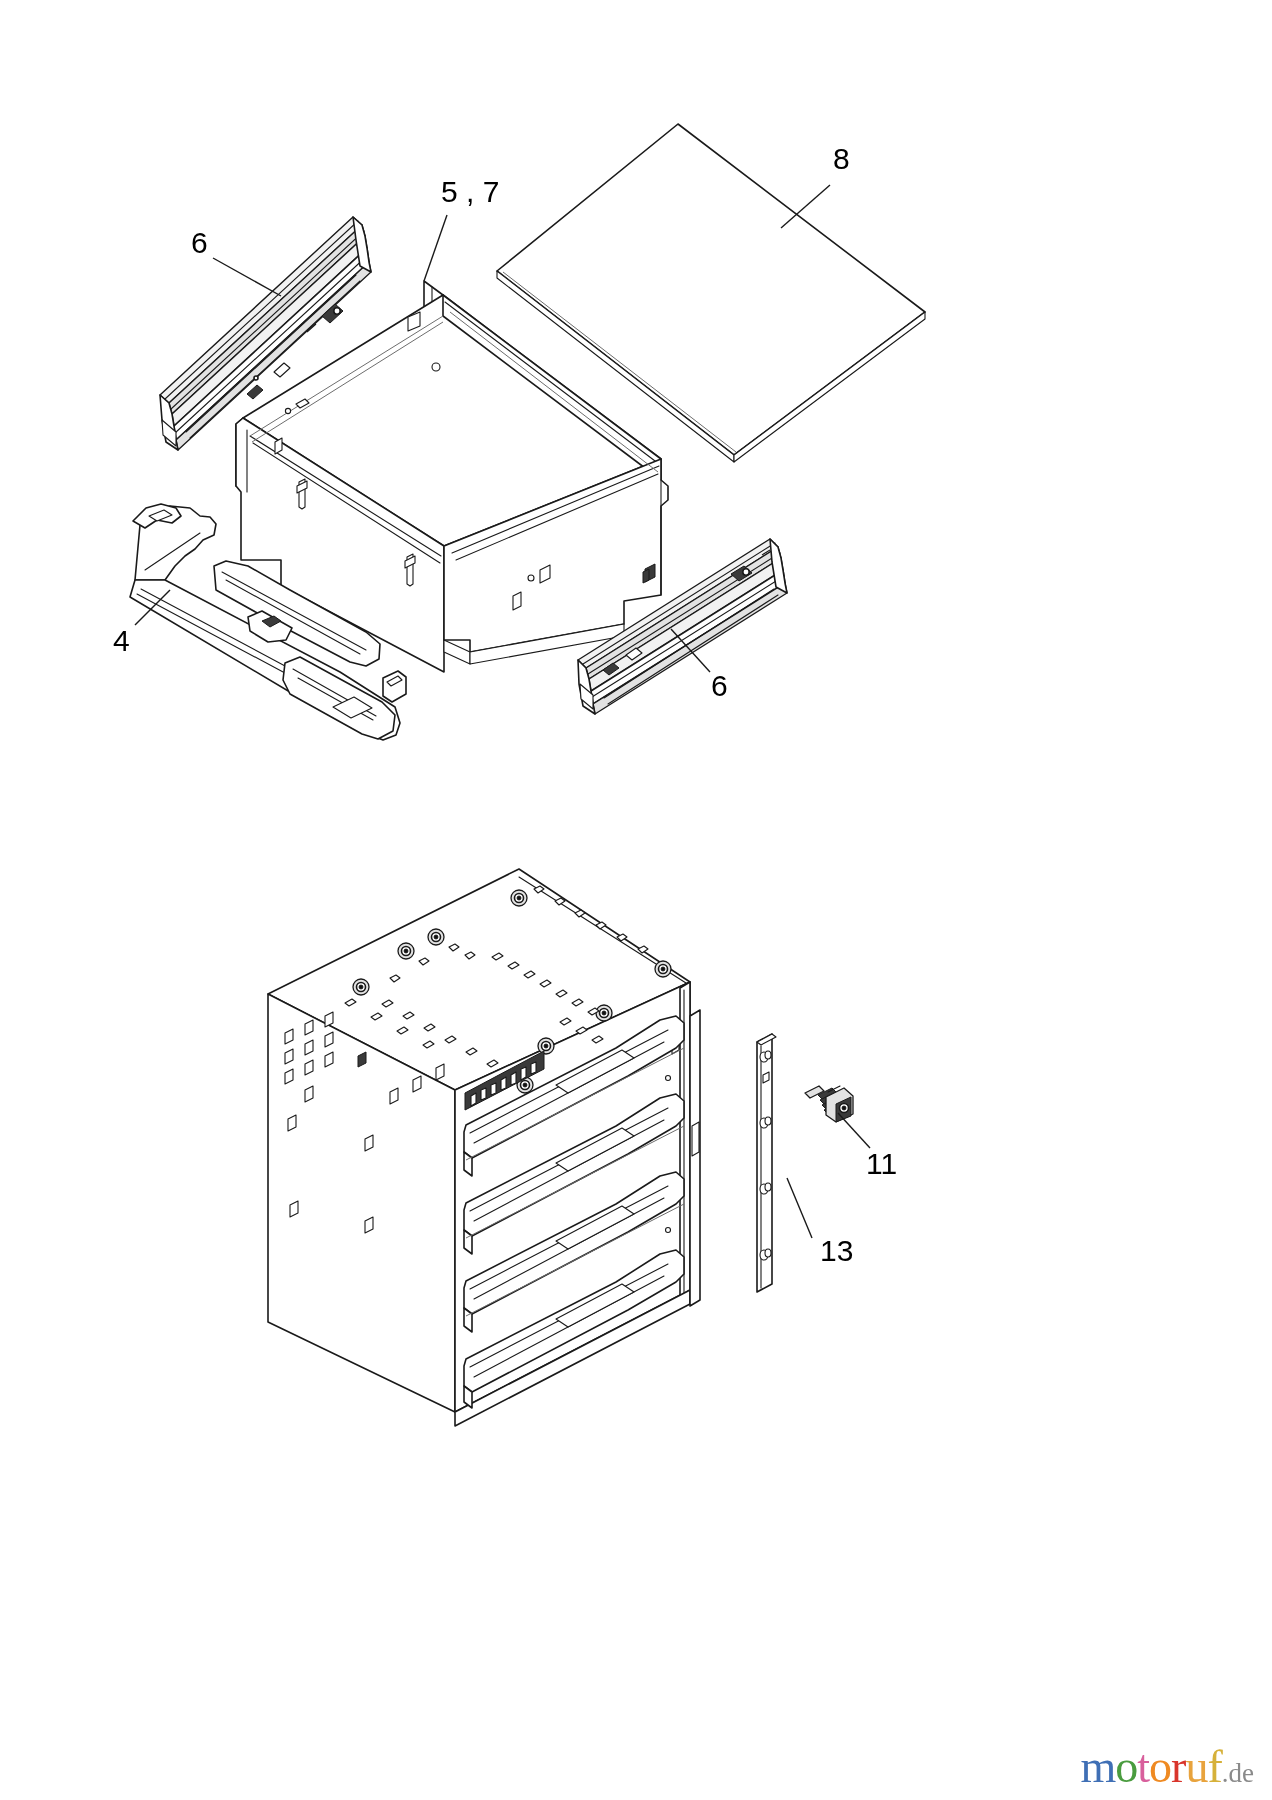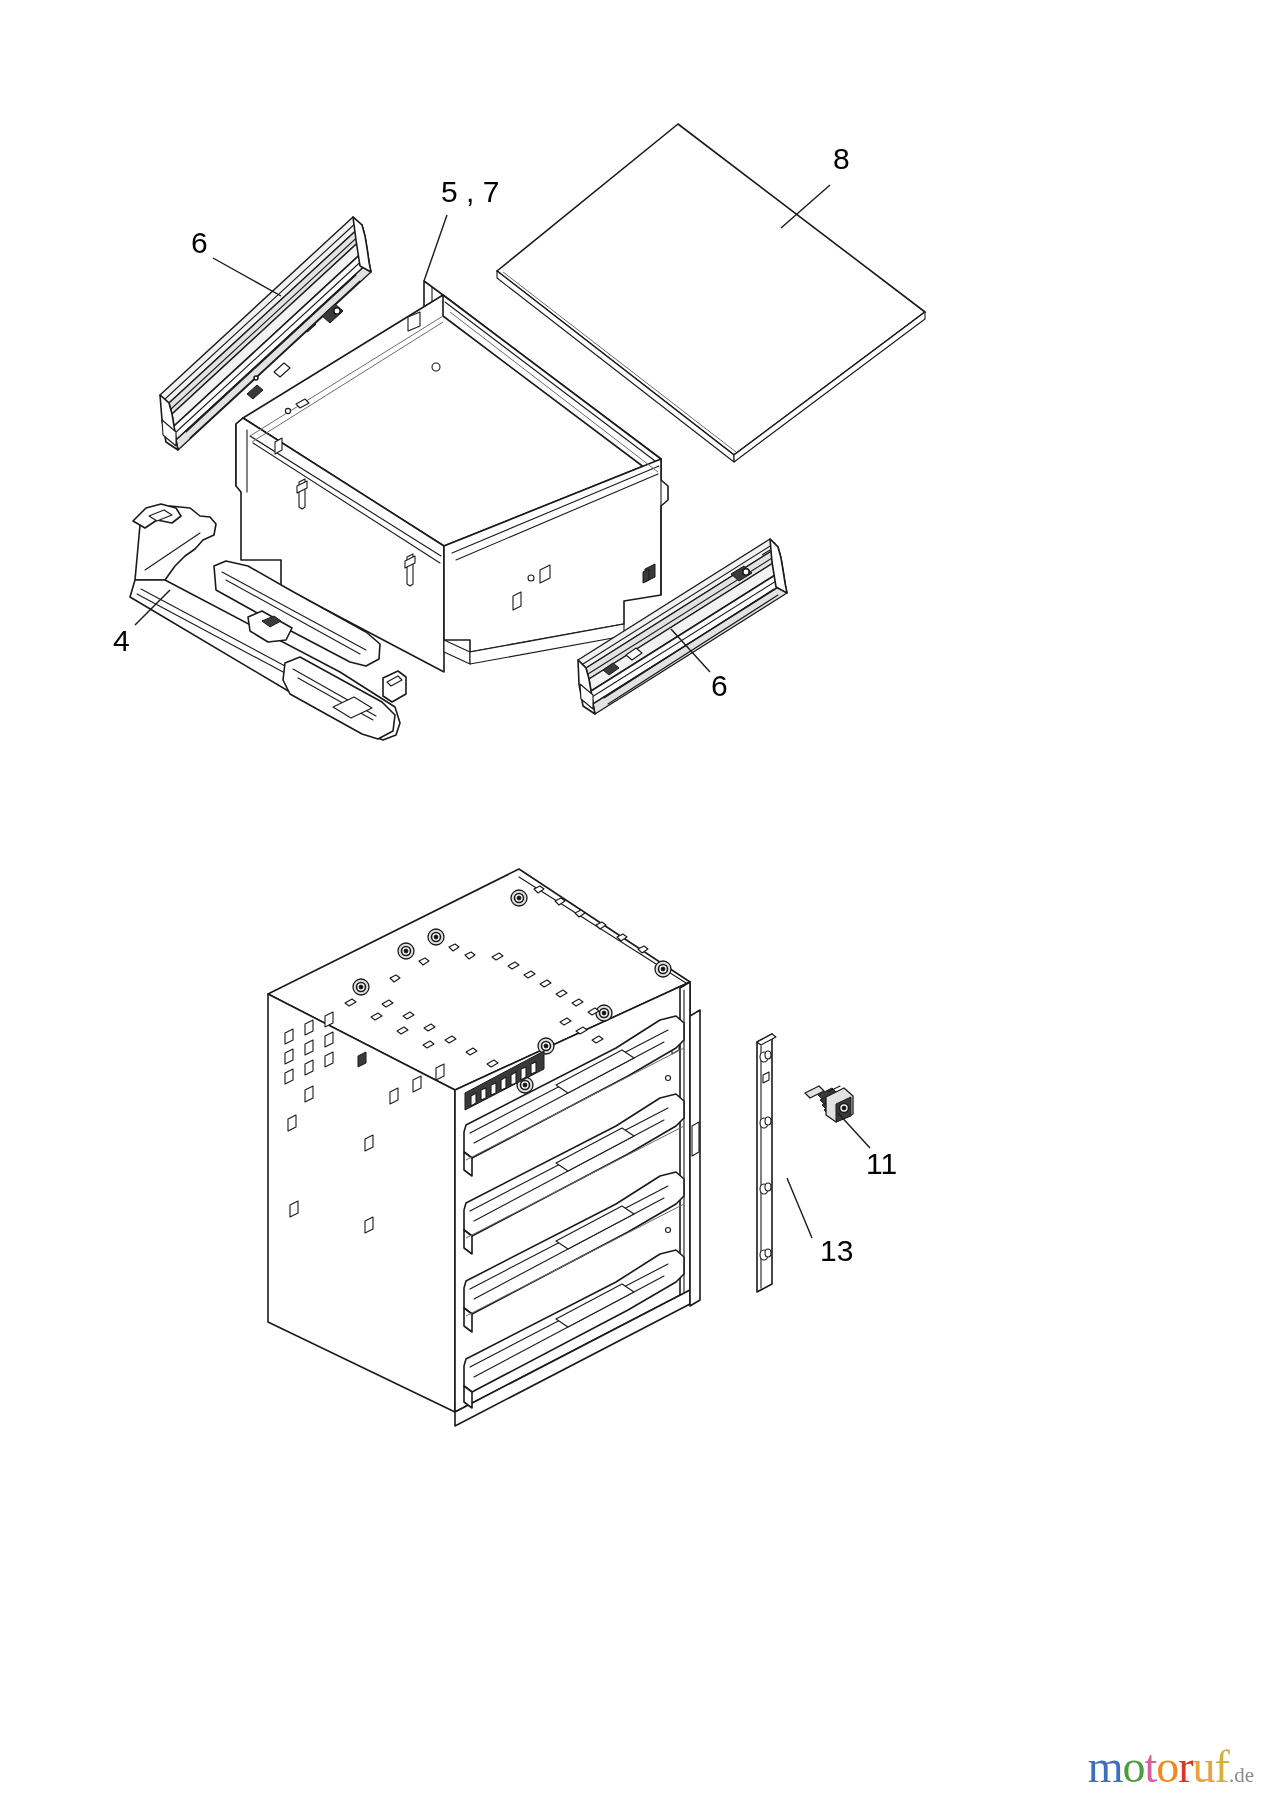--- a/index.html
+++ b/index.html
@@ -37,21 +37,21 @@
     bottom: 10px;
     font-family: "Liberation Serif", serif;
     font-size: 46px;
     letter-spacing: -1px;
     line-height: 1;
     white-space: nowrap;
     user-select: none;
   }
   .wm span { display: inline-block; }
   .wm .suffix {
-    font-size: 21px;
+    font-size: 27px;
     color: #8a8a8a;
     letter-spacing: 0;
     vertical-align: baseline;
   }
 </style>
 </head>
 <body>
 
 <div id="page">
 

